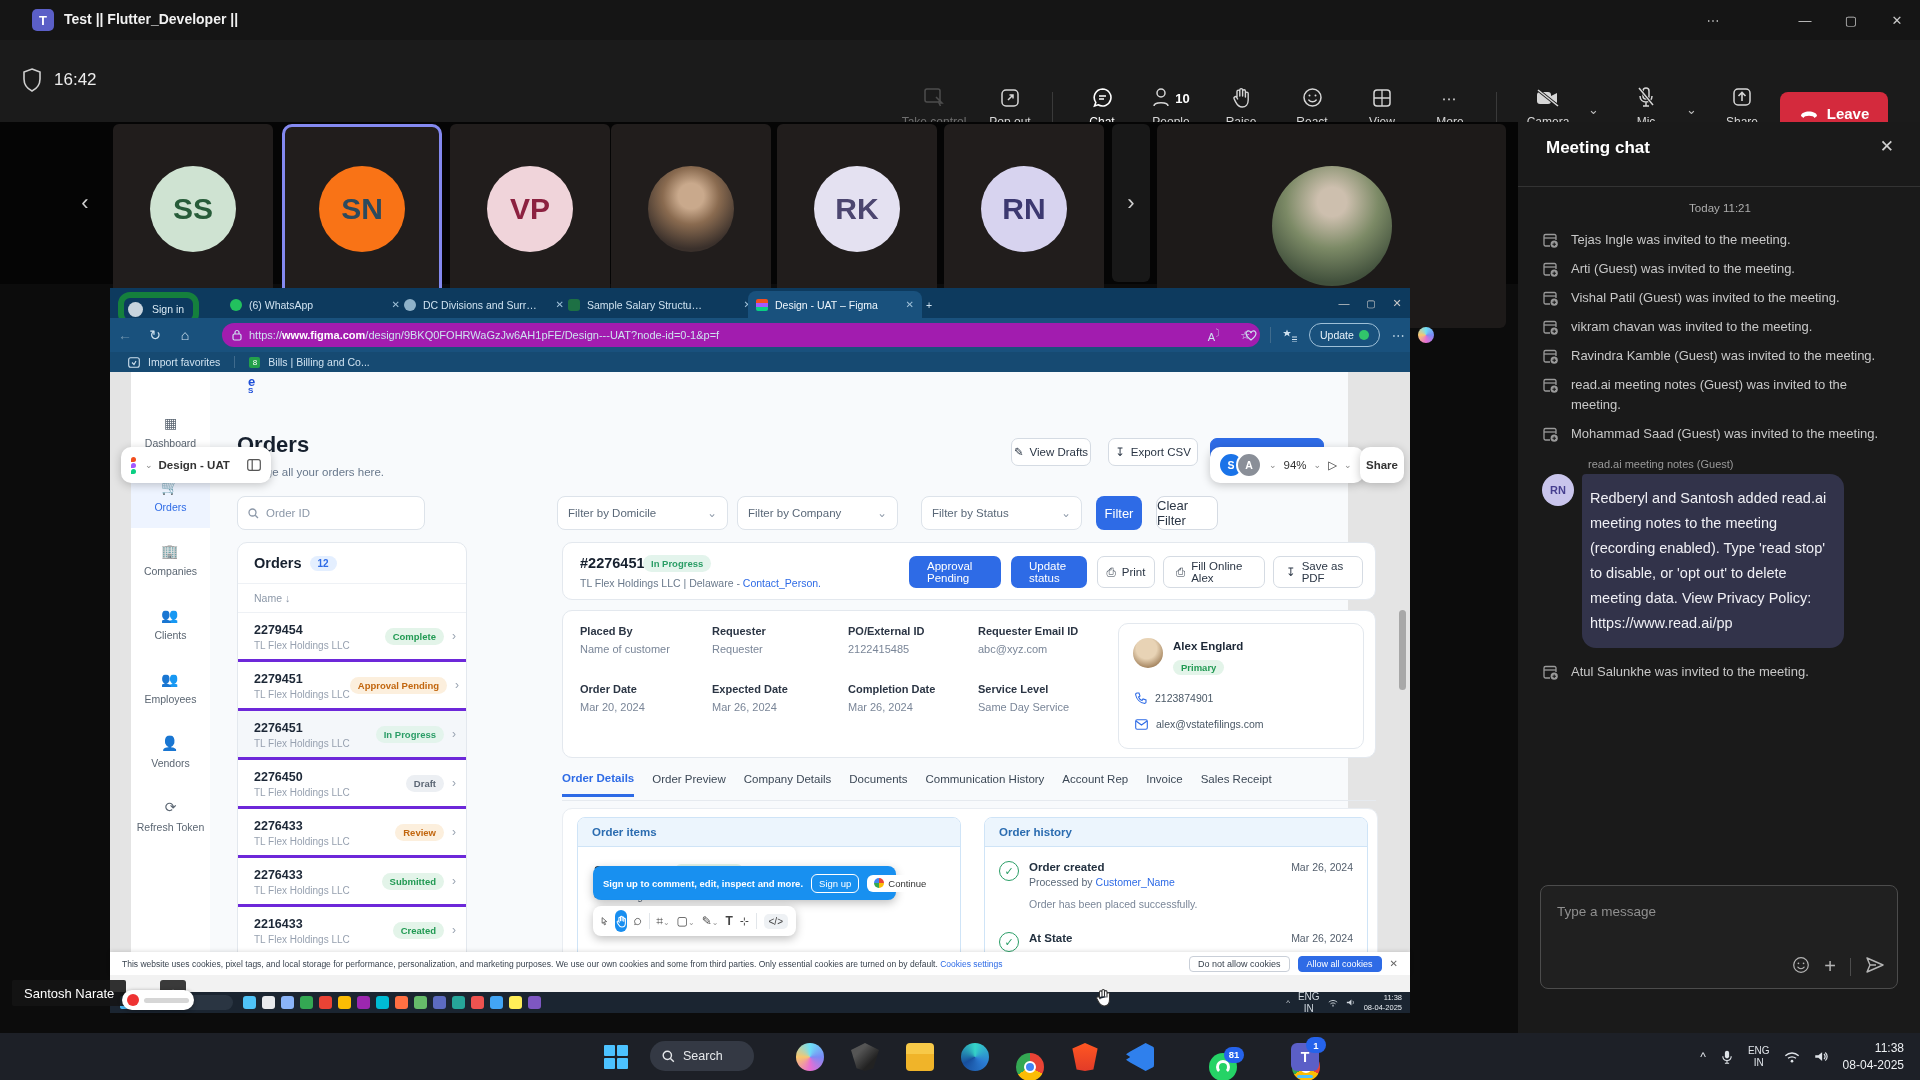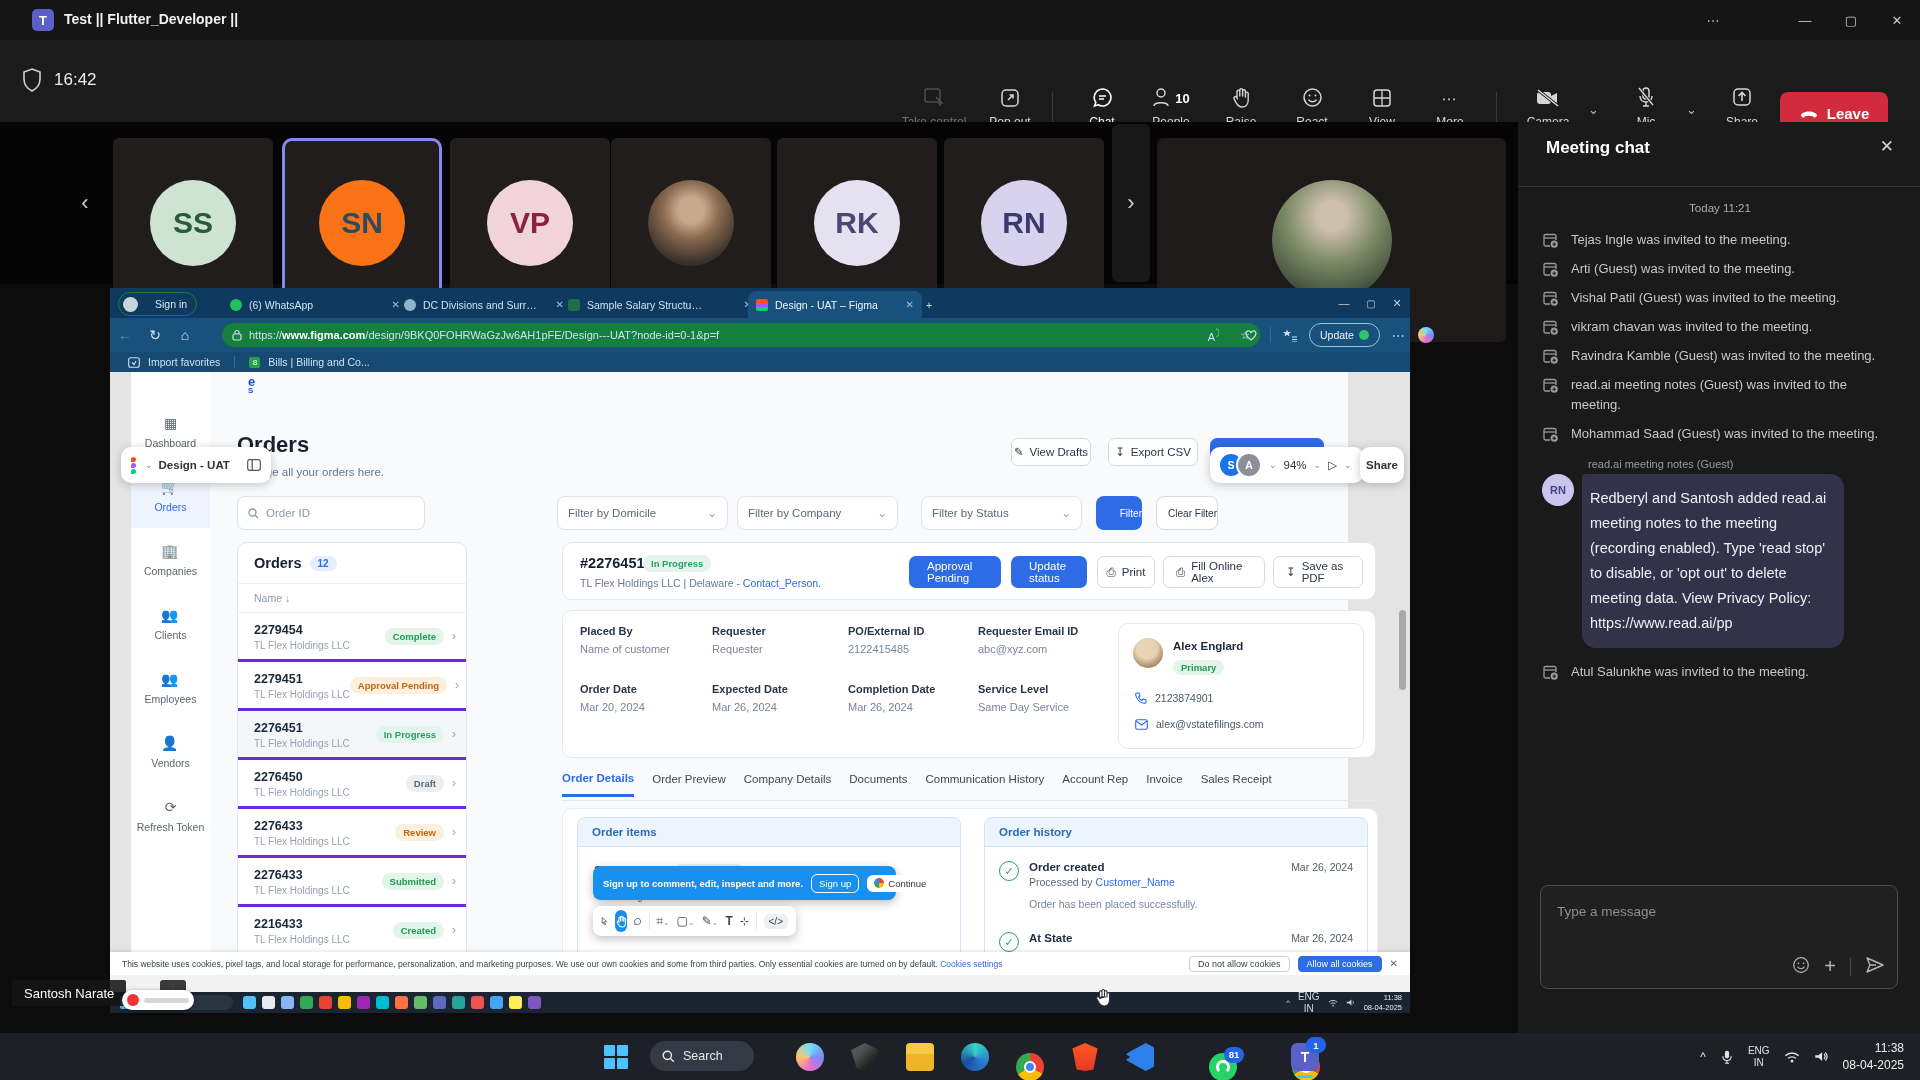--- a/index.html
+++ b/index.html
@@ -23,21 +23,21 @@
   .tbtn.dim{color:#6f6f6f;}
   .tbtn.dim svg{opacity:.45;}
   .vdiv{position:absolute;top:52px;width:1px;height:38px;background:#3a3a3a;}
   .chat-underline{position:absolute;left:1078px;top:114px;width:48px;height:3px;background:#fff;border-radius:2px;}
   .pcount{font-size:13px;font-weight:bold;color:#fff;margin-bottom:2px;}
   .chev{position:absolute;top:62px;color:#bdbdbd;font-size:13px;}
   .leave{position:absolute;left:1780px;top:52px;width:108px;height:42px;background:#d42a3d;border-radius:8px;
          display:flex;align-items:center;justify-content:center;gap:8px;color:#fff;font-size:15px;font-weight:bold;cursor:pointer;}
   
   .strip{position:absolute;top:122px;left:0;width:1920px;height:162px;background:#050505;}
-  .tile{position:absolute;top:16px;height:204px;width:160px;background:#211d1c;border-radius:6px;overflow:hidden;}
+  .tile{position:absolute;top:2px;height:204px;width:160px;background:#211d1c;border-radius:6px;overflow:hidden;}
   .tile.sel{outline:3px solid #8489f0;outline-offset:-3px;border-radius:10px;}
   .avatar{position:absolute;left:50%;top:42px;transform:translateX(-50%);width:86px;height:86px;border-radius:50%;
           display:flex;align-items:center;justify-content:center;font-size:30px;font-weight:bold;}
   .ntag{position:absolute;left:8px;bottom:8px;max-width:142px;background:rgba(12,12,12,.72);border-radius:4px;
         padding:4px 8px;color:#fff;font-size:12.5px;display:flex;align-items:center;gap:6px;white-space:nowrap;}
   .scrollbtn{position:absolute;top:2px;width:38px;height:158px;background:#181818;border-radius:6px;display:flex;
              align-items:center;justify-content:center;color:#cfcfcf;font-size:22px;cursor:pointer;}
   .photo1{background:radial-gradient(circle at 50% 35%,#c9a98c 0 18%,#8a6b50 40%,#3a302b 75%);}
   .photo-wide{position:absolute;left:50%;top:50%;transform:translate(-50%,-50%);width:120px;height:120px;border-radius:50%;
           background:radial-gradient(circle at 50% 30%,#cdbfae 0 14%,#7c8a66 45%,#41503c 78%);}
@@ -48,27 +48,27 @@
   .btab{position:absolute;top:3px;height:27px;display:flex;align-items:center;gap:7px;padding:0 8px;
         color:#cfe2f0;font-size:10.5px;cursor:pointer;border-radius:8px 8px 0 0;}
   .btab.active{background:#19517d;color:#eef6fc;}
   .btab .x{margin-left:auto;color:#9fc0d8;font-size:10px;}
   .btab .ttl{max-width:118px;overflow:hidden;text-overflow:ellipsis;white-space:nowrap;}
   .favicon{width:12px;height:12px;border-radius:3px;flex:none;}
   .fav-wa{background:#22c15e;border-radius:50%;}
   .fav-globe{background:#8fb2c9;border-radius:50%;}
   .fav-xl{background:#1d7044;}
   .fav-figma{background:linear-gradient(180deg,#f24e1e 33%,#a259ff 33% 66%,#0acf83 66%);border-radius:2px;}
-  .signin{position:absolute;left:8px;top:4px;height:22px;border:1px solid #15803d;border-radius:12px;display:flex;
-          align-items:center;gap:17px;padding:0 9px 0 4px;color:#dcebf5;font-size:10.5px;cursor:pointer;}
+  .signin{position:absolute;left:8px;top:4px;height:22px;border:6px solid #15803d;border-radius:12px;display:flex;
+          align-items:center;gap:9px;padding:0 9px 0 4px;color:#dcebf5;font-size:10.5px;cursor:pointer;}
   .signin .dot{width:15px;height:15px;border-radius:50%;background:#c8d4dd;}
   .btoolbar{position:absolute;top:30px;left:0;width:1300px;height:34px;background:#19517d;display:flex;align-items:center;}
   .navic{color:#cfe2f0;font-size:14px;width:30px;text-align:center;cursor:pointer;}
   .navic.dim{color:#6f93ad;}
-  .urlpill{position:absolute;left:112px;top:5px;width:1018px;height:24px;background:#15803d;border-radius:13px;
+  .urlpill{position:absolute;left:112px;top:5px;width:1018px;height:24px;background:#a21caf;border-radius:13px;
            display:flex;align-items:center;color:#cfe2f0;font-size:11px;padding:0 10px;}
   .urlpill .host{color:#fff;font-weight:bold;}
   .bright{position:absolute;top:5px;height:24px;display:flex;align-items:center;color:#cfe2f0;font-size:12px;gap:14px;}
   .updatebtn{border:1px solid #9fc0d8;border-radius:12px;height:22px;display:flex;align-items:center;gap:5px;
              padding:0 10px;font-size:10.5px;color:#eaf4fb;cursor:pointer;}
   .greendot{width:10px;height:10px;border-radius:50%;background:#31c46b;}
   .copilot{width:16px;height:16px;border-radius:50%;background:conic-gradient(#6ee0f7,#7a8bf5,#e86ed3,#f7c76e,#6ee0f7);}
   .bookmarks{position:absolute;top:64px;left:0;width:1300px;height:20px;background:#164a72;display:flex;
              align-items:center;color:#cfe2f0;font-size:10.5px;gap:8px;padding-left:18px;box-sizing:border-box;}
   .bm-xl{width:11px;height:11px;background:#23a04a;border-radius:2px;color:#fff;font-size:8px;display:flex;
@@ -91,22 +91,22 @@
   .sideitem.active{background:#eef4ff;color:#2e6be6;}
   .main{position:absolute;left:79px;top:0;width:1138px;height:620px;background:#f8fafc;}
   .pgtitle{position:absolute;left:27px;top:60px;font-size:22px;font-weight:bold;color:#16202e;}
   .pgsub{position:absolute;left:27px;top:94px;font-size:11.5px;color:#68788c;}
   .hbtn{position:absolute;top:66px;height:28px;border:1px solid #d5dbe3;background:#fff;border-radius:7px;
         display:flex;align-items:center;justify-content:center;gap:6px;font-size:11.5px;color:#2b3645;cursor:pointer;box-sizing:border-box;}
   .hbtn.blue{background:#2e6be6;border-color:#2e6be6;color:#fff;}
   .filter-ctl{position:absolute;top:124px;height:34px;background:#fff;border:1px solid #dde3ea;border-radius:8px;
               display:flex;align-items:center;padding:0 10px;font-size:11.5px;color:#5a6878;box-sizing:border-box;cursor:pointer;}
   .filter-ctl .cd{margin-left:auto;color:#8c98a8;}
-  .fbtn{position:absolute;top:124px;height:34px;border-radius:8px;font-size:10px;display:flex;align-items:center;
-        justify-content:flex-end;cursor:pointer;box-sizing:border-box;}
+  .fbtn{position:absolute;top:124px;height:34px;border-radius:8px;font-size:13px;display:flex;align-items:center;
+        justify-content:center;cursor:pointer;box-sizing:border-box;}
   .card{background:#fff;border:1px solid #e3e8ee;border-radius:10px;box-sizing:border-box;}
   
   .olist{position:absolute;left:27px;top:170px;width:230px;height:436px;overflow:hidden;}
   .olist-h{display:flex;align-items:center;gap:8px;padding:12px 16px;border-bottom:1px solid #eef1f5;}
   .olist-h b{font-size:14.5px;color:#16202e;}
   .cntbadge{background:#e4efff;color:#2e6be6;font-size:10px;font-weight:bold;border-radius:9px;padding:2px 8px;}
   .namehdr{padding:8px 16px;font-size:10.5px;color:#8c98a8;border-bottom:1px solid #eef1f5;}
   .orow{height:46px;display:flex;align-items:center;padding:0 10px 0 16px;border-bottom:3px solid #6d28d9;cursor:pointer;}
   .orow.selected{background:#f4f7fa;}
   .orow .oid{font-size:12.5px;font-weight:bold;color:#1c2736;line-height:1.45;}

